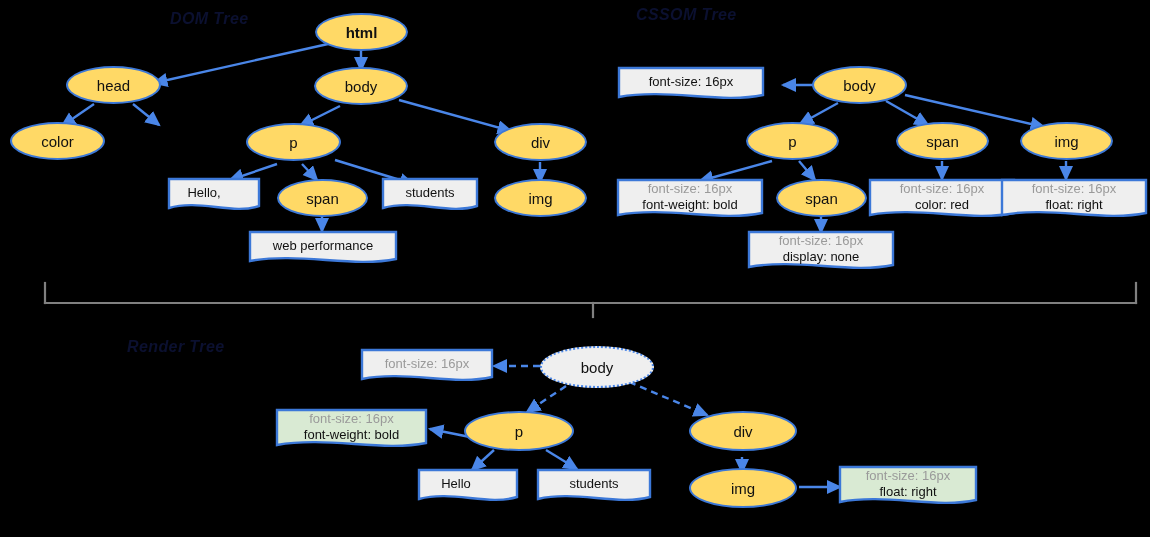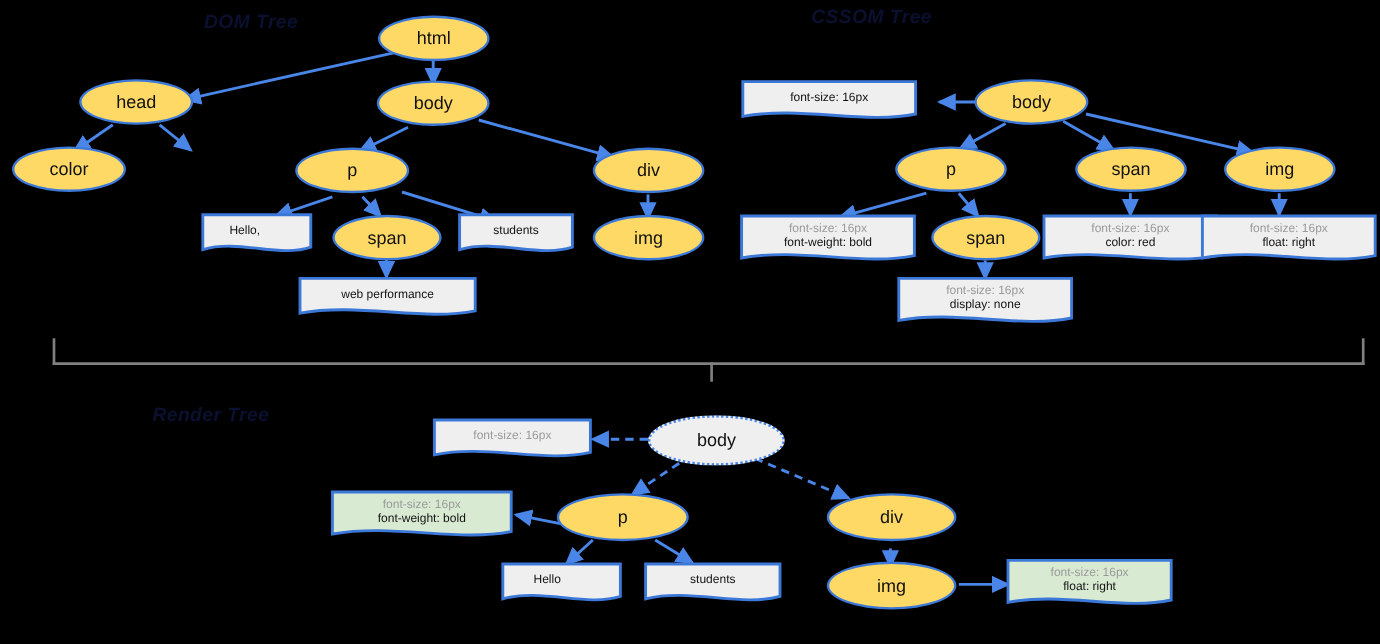--- a/index.html
+++ b/index.html
@@ -28,21 +28,21 @@
   
   .doc{
     z-index:4;
     padding:0;
   }
   .doc .docbg{position:absolute;left:0;top:0;width:100%;height:100%;}
   .doc .doctxt{
     position:relative;z-index:2;width:100%;
     text-align:center;line-height:1.2;
     padding-bottom:7px;
-    color:#111;font-size:10px;
+    color:#111;font-size:13px;
   }
   .doctxt .muted{display:block;color:#9a9a9a;}
   .doctxt .strong{display:block;color:#111;}
 
   .title{
     position:absolute;
     color:#0b1030;
     font-size:16px;
     font-weight:bold;
     font-style:italic;
@@ -101,24 +101,24 @@
 
     <g stroke="#808080" stroke-width="2.2" fill="none" stroke-linecap="square">
       <path d="M45,283 L45,303"></path>
       <path d="M45,303 L1136,303"></path>
       <path d="M1136,303 L1136,283"></path>
       <path d="M593,303 L593,317"></path>
     </g>
   </svg>
 
   <div class="title" style="left:128px;top:10px;margin-left:42px;">DOM Tree</div>
-  <div class="title" style="left:636px;top:6px;margin-left:40px;">CSSOM Tree</div>
+  <div class="title" style="left:636px;top:6px;">CSSOM Tree</div>
   <div class="title" style="left:127px;top:338px;text-align:right;">Render Tree</div>
 
-  <div class="node ell" style="left:315px;top:13px;width:93px;height:38px;">
+  <div class="node ell" style="left:315px;top:13px;width:93px;height:38px;font-weight:bold;">
       <span>html</span>
     </div>
   <div class="node ell" style="left:66px;top:66px;width:95px;height:38px;">
       <span>head</span>
     </div>
   <div class="node ell" style="left:314px;top:67px;width:94px;height:38px;">
       <span>body</span>
     </div>
   <div class="node ell" style="left:10px;top:122px;width:95px;height:38px;">
       <span>color</span>

